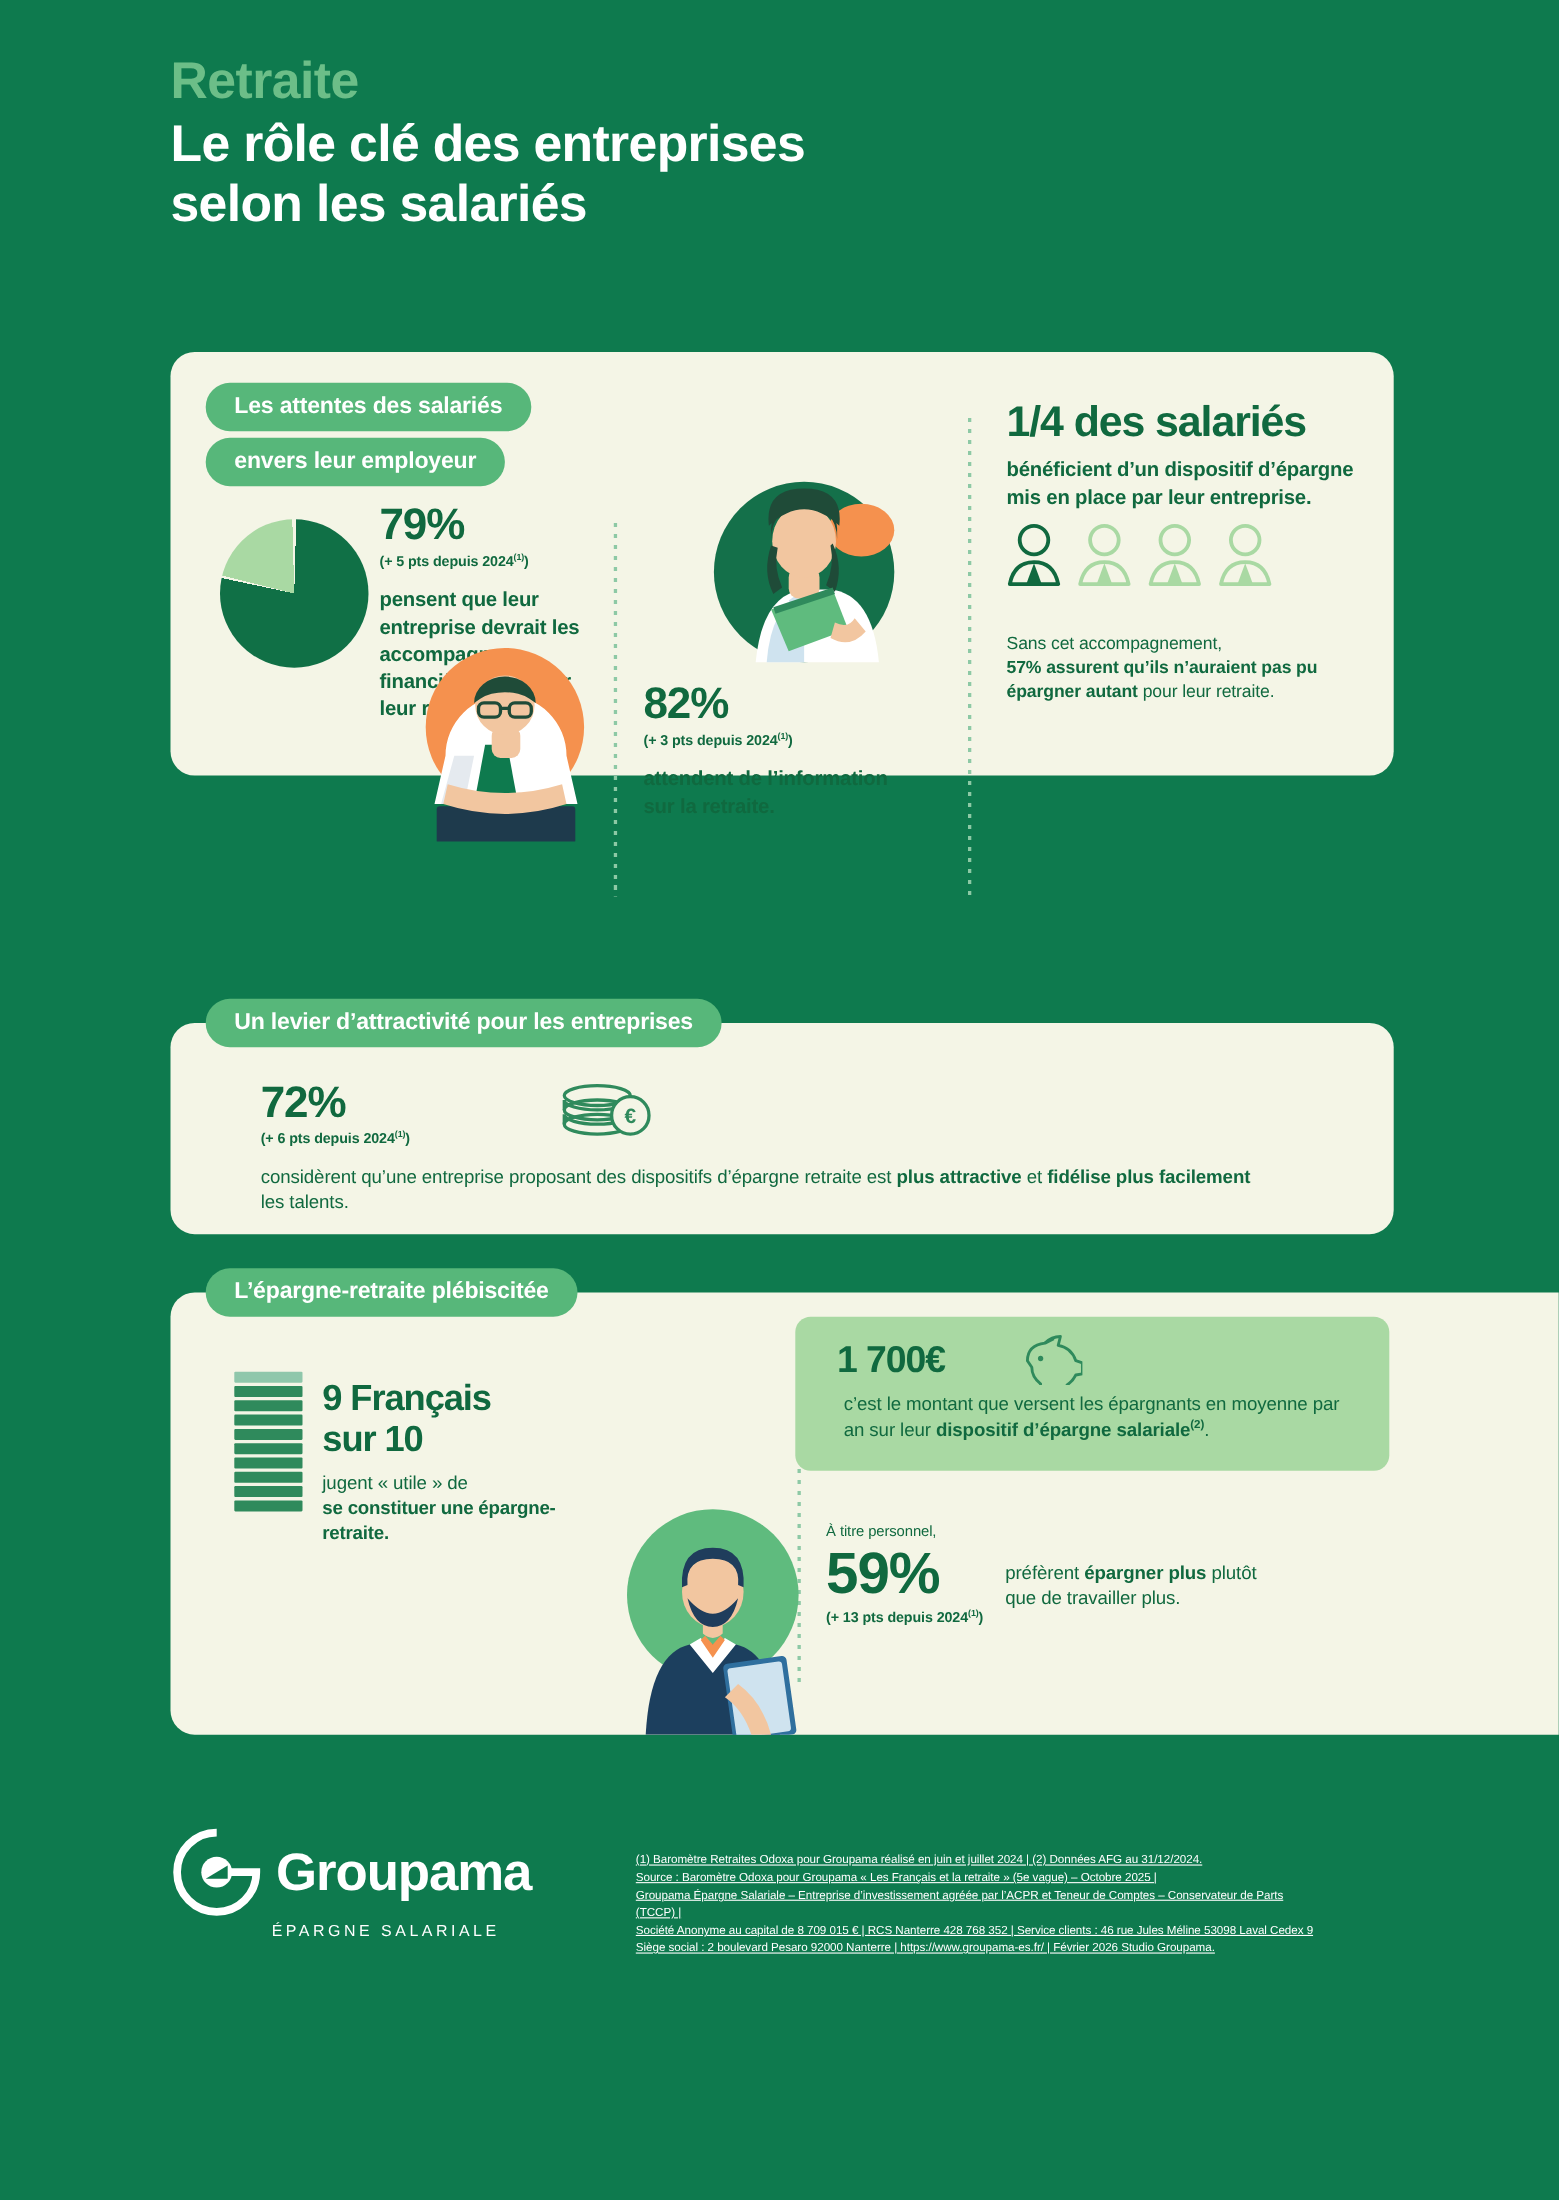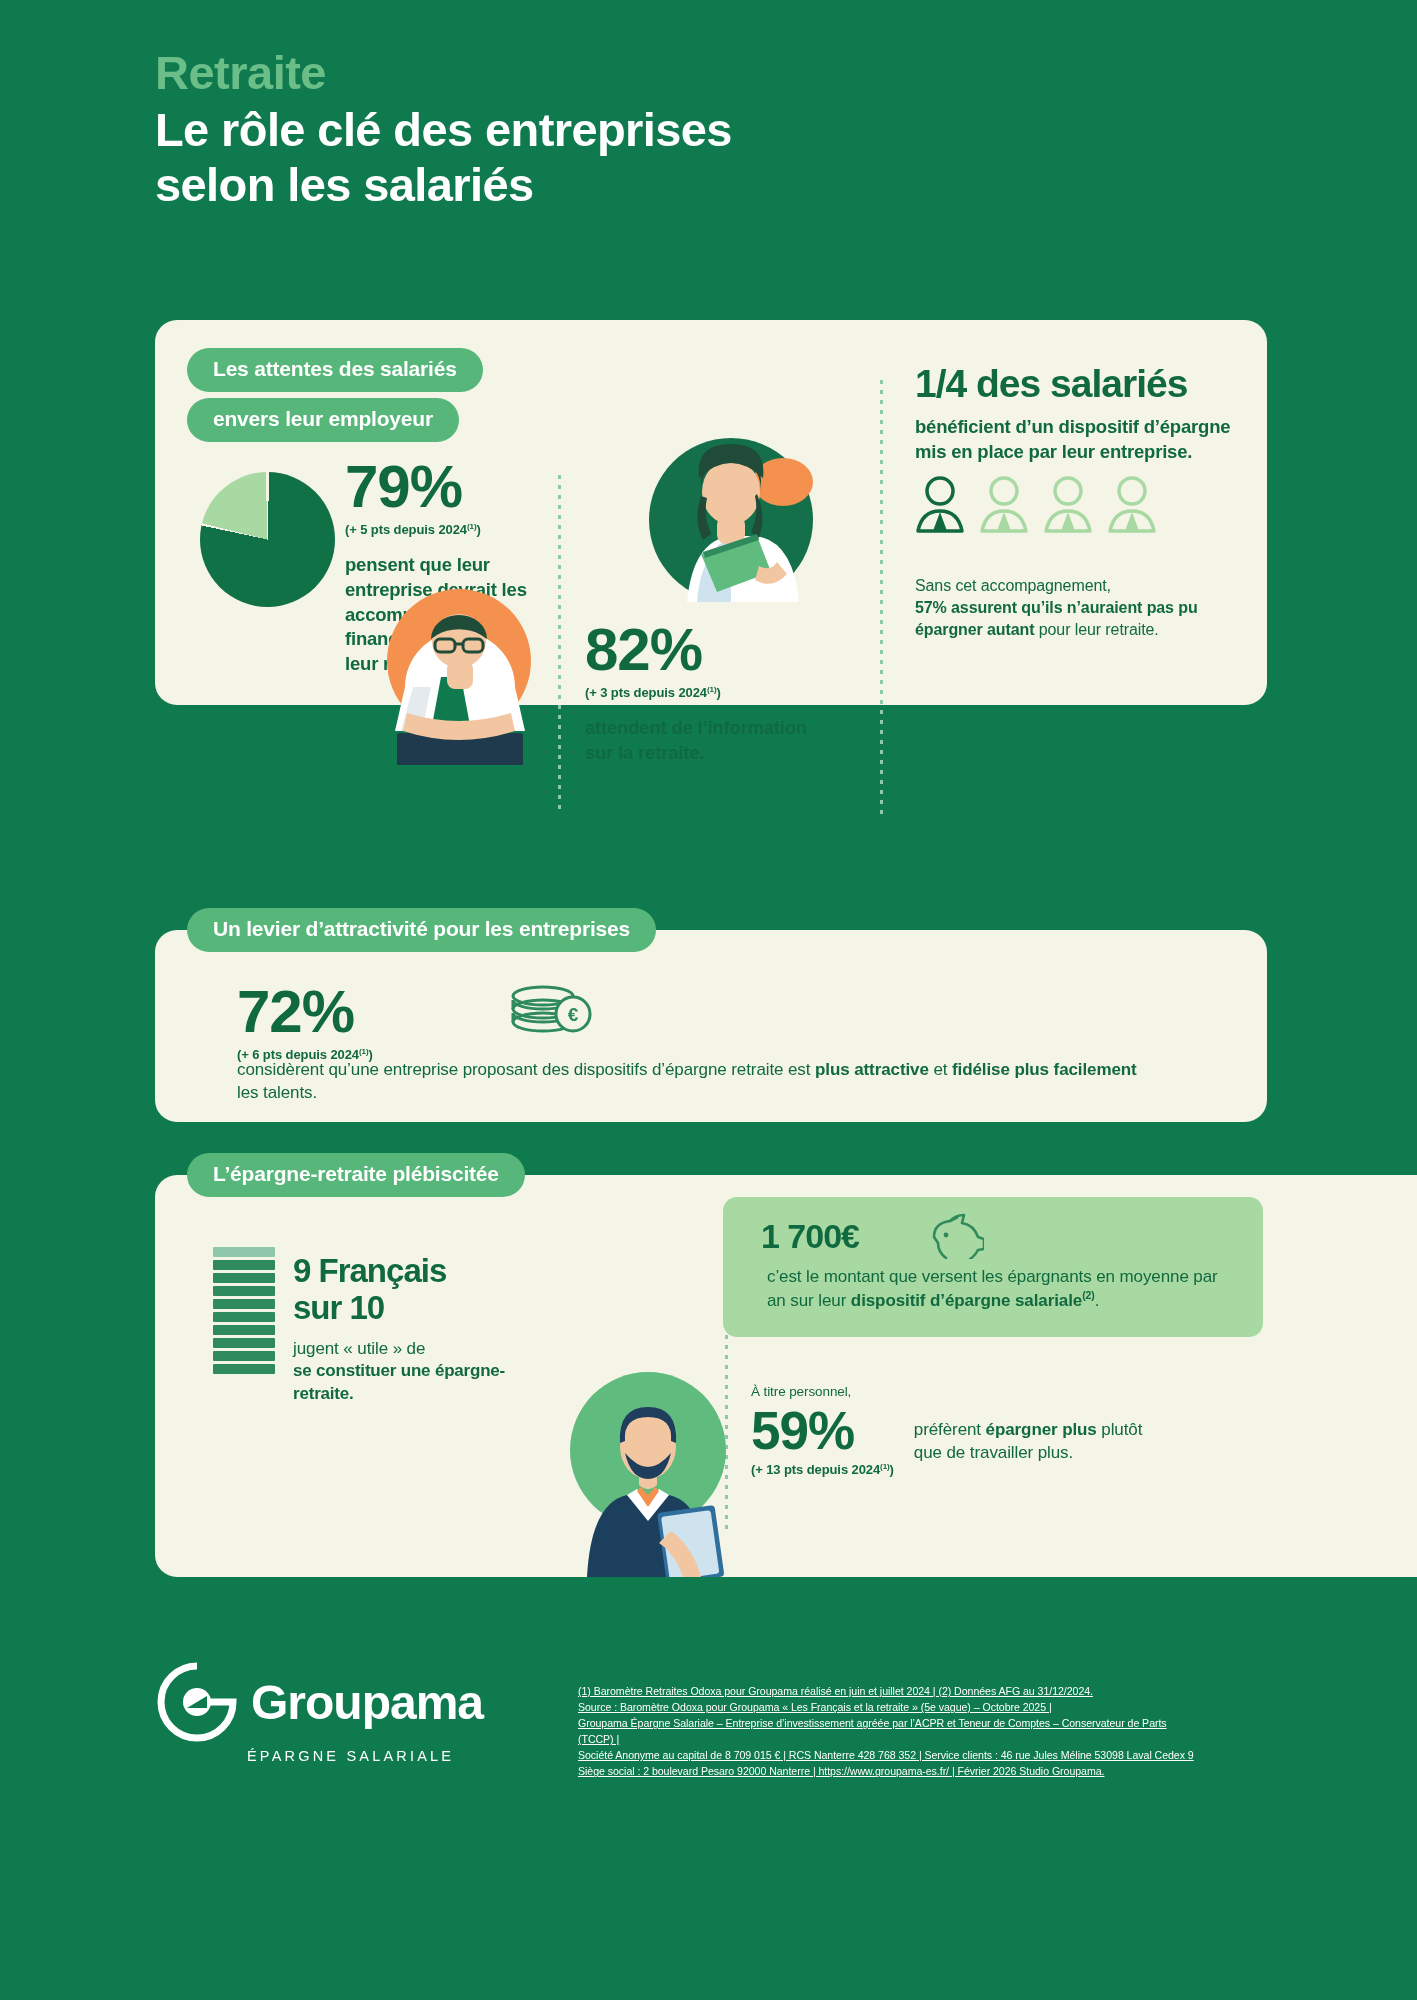--- a/index.html
+++ b/index.html
@@ -53,21 +53,21 @@
 
   .dotted-v {
     position: absolute;
     width: 3px;
     background-image: repeating-linear-gradient(
       to bottom, #8dc9a5 0px, #8dc9a5 4px, transparent 4px, transparent 10px);
   }
 
   
   .bignum {
-    font-size: 60px; font-weight: bold; color: #10693f;
+    font-size: 40px; font-weight: bold; color: #10693f;
     letter-spacing: -1px; line-height: 1;
   }
   .delta {
     font-size: 13px; font-weight: bold; color: #10693f;
     margin-top: 5px; letter-spacing: -0.1px;
   }
   .bodybold {
     font-size: 18.5px; font-weight: bold; color: #10693f;
     line-height: 1.33; letter-spacing: -0.2px;
   }

